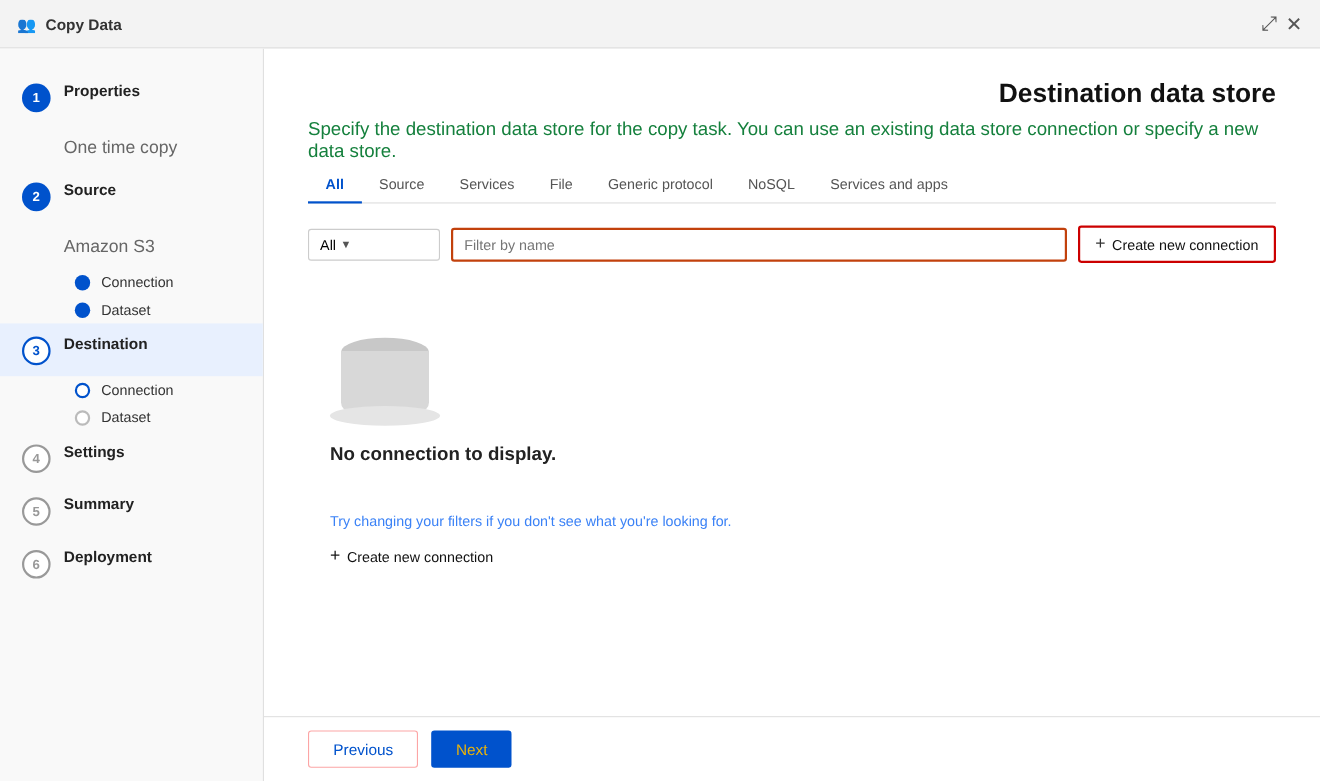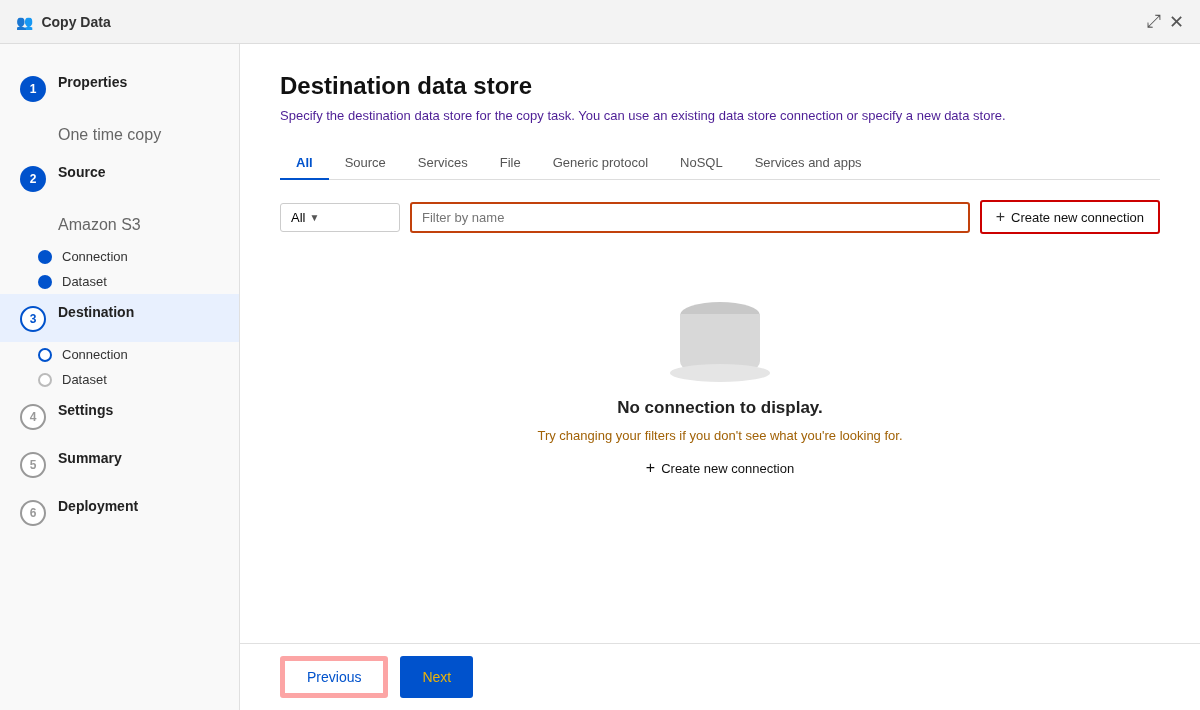--- a/index.html
+++ b/index.html
@@ -29,41 +29,41 @@
       width: 26px; height: 26px; border-radius: 50%; display: flex; align-items: center;
       justify-content: center; font-size: 12px; font-weight: 600; flex-shrink: 0; margin-top: 2px;
     }
     .nav-circle.filled { background: #0052cc; color: #fff; }
     .nav-circle.outline { border: 2px solid #0052cc; color: #0052cc; background: #fff; }
     .nav-circle.grey { border: 2px solid #999; color: #999; background: #fff; }
     .nav-label { display: flex; flex-direction: column; gap: 36px; }
     .nav-label-main { font-size: 14px; font-weight: 600; color: #222; }
     .nav-label-sub { font-size: 16px; color: #666; }
 
-    .sub-items { padding-left: 38px; }
+    .sub-items { padding-left: 68px; }
     .sub-item {
       display: flex; align-items: center; gap: 10px; padding: 5px 20px 5px 0;
       font-size: 13px; color: #333; cursor: pointer;
     }
     .sub-dot {
       width: 14px; height: 14px; border-radius: 50%; flex-shrink: 0;
     }
     .sub-dot.blue { background: #0052cc; }
     .sub-dot.outline-blue { border: 2px solid #0052cc; background: #fff; }
     .sub-dot.outline-grey { border: 2px solid #bbb; background: #fff; }
 
     
     .content-area {
       flex: 1; display: flex; flex-direction: column; overflow: hidden;
     }
     .content-body {
       flex: 1; padding: 28px 40px 20px 40px; overflow-y: auto;
     }
-    .page-title { font-size: 24px; font-weight: 600; color: #111; margin-bottom: 8px; }
-    .page-subtitle { font-size: 13px; color: #4c1d95; margin-bottom: 24px; }
+    .page-title { font-size: 24px; font-weight: 600; color: #111; margin-bottom: 8px; text-align: right; }
+    .page-subtitle { font-size: 17px; color: #15803d; margin-bottom: 4px; }
 
     
     .tabs { display: flex; gap: 0; border-bottom: 1px solid #ddd; margin-bottom: 20px; }
     .tab {
       padding: 8px 16px; font-size: 13px; cursor: pointer; color: #555;
       border-bottom: 2px solid transparent; margin-bottom: -1px;
     }
     .tab.active { color: #0052cc; border-bottom: 2px solid #0052cc; font-weight: 600; }
 
     
@@ -80,52 +80,52 @@
     }
     .create-btn {
       display: flex; align-items: center; gap: 6px; padding: 6px 14px;
       border: 2px solid #c00; border-radius: 3px; background: #fff;
       color: #111; font-size: 13px; font-weight: 500; cursor: pointer; white-space: nowrap;
     }
     .create-btn .plus { font-size: 16px; color: #333; }
 
     
     .empty-state {
-      display: flex; flex-direction: column; align-items: center; justify-content: center;
+      display: flex; flex-direction: column; justify-content: center;
       padding: 40px 20px;
     }
     .cylinder-icon {
       width: 100px; height: 80px; position: relative; margin-bottom: 24px;
     }
     .cyl-body {
       width: 80px; height: 55px; background: #d8d8d8; border-radius: 0 0 8px 8px;
       position: absolute; top: 20px; left: 10px;
     }
     .cyl-top {
       width: 80px; height: 26px; background: #c8c8c8; border-radius: 50%;
       position: absolute; top: 8px; left: 10px;
     }
     .cyl-shadow {
       width: 100px; height: 18px; background: #e5e5e5; border-radius: 50%;
       position: absolute; bottom: -8px; left: 0;
     }
     .empty-title { font-size: 17px; font-weight: 600; color: #222; margin-bottom: 10px; }
-    .empty-sub { font-size: 13px; color: #a16207; margin-bottom: 16px; }
+    .empty-sub { font-size: 13px; color: #3b82f6; margin-bottom: 16px; margin-top: 33px; }
     .create-link {
       display: flex; align-items: center; gap: 6px; color: #111; font-size: 13px; cursor: pointer;
     }
     .create-link .plus { font-size: 16px; }
 
     
     .content-footer {
       padding: 12px 40px; border-top: 1px solid #e0e0e0; display: flex; gap: 12px;
       background: #fff;
     }
     .btn-prev {
-      padding: 8px 22px; font-size: 14px; border: 5px solid #fca5a5; background: #fff;
+      padding: 8px 22px; font-size: 14px; border: 1px solid #fca5a5; background: #fff;
       color: #0052cc; border-radius: 3px; cursor: pointer;
     }
     .btn-next {
       padding: 8px 22px; font-size: 14px; border: none; background: #0052cc;
       color: #eab308; border-radius: 3px; cursor: pointer;
     }
   </style>
 </head>
 <body>
 

